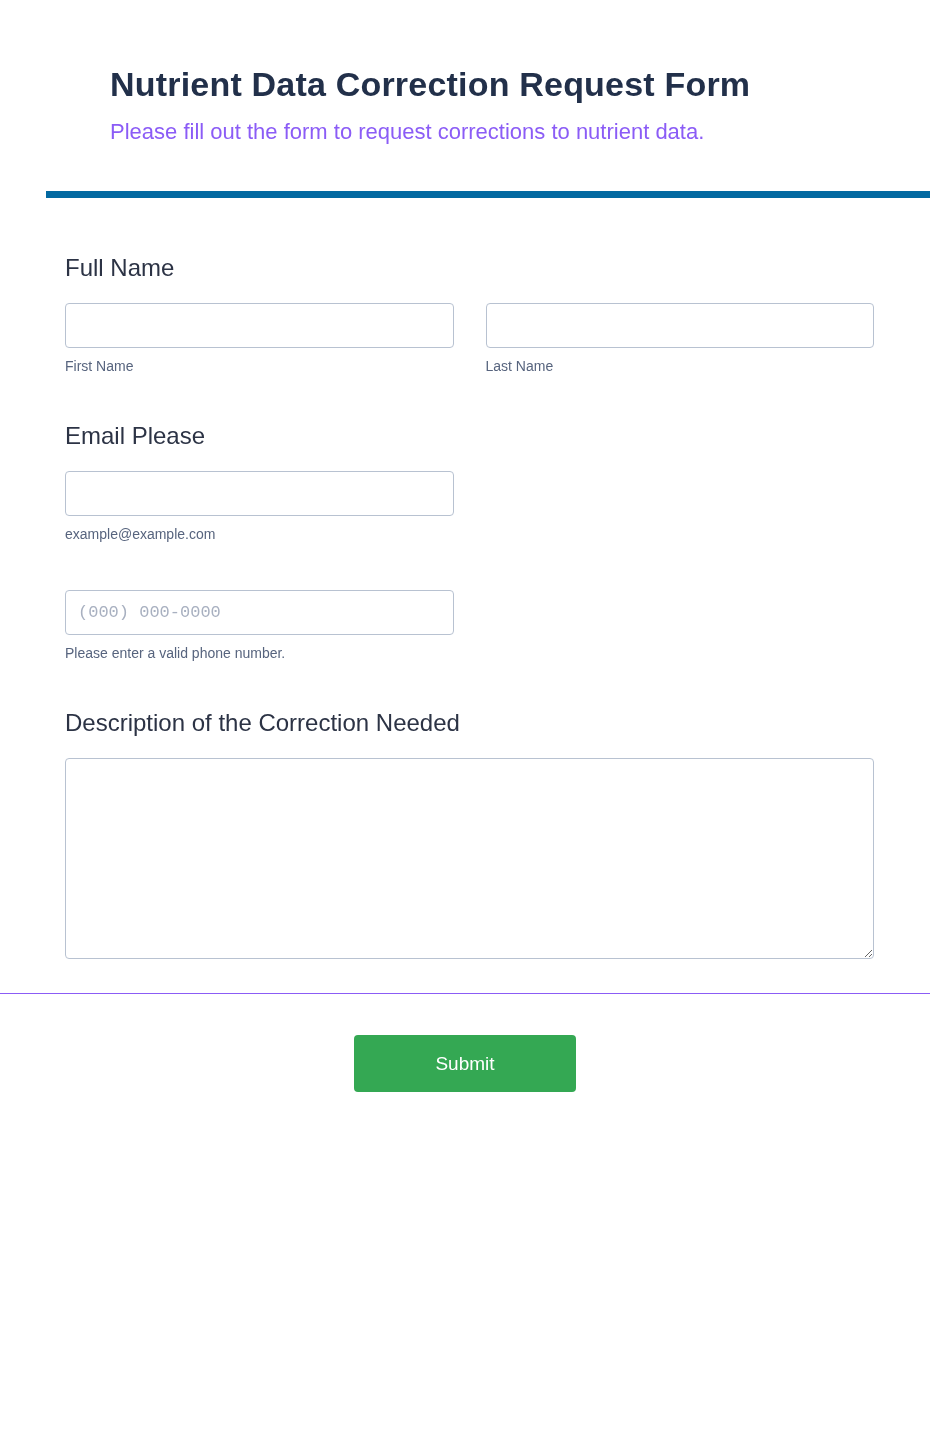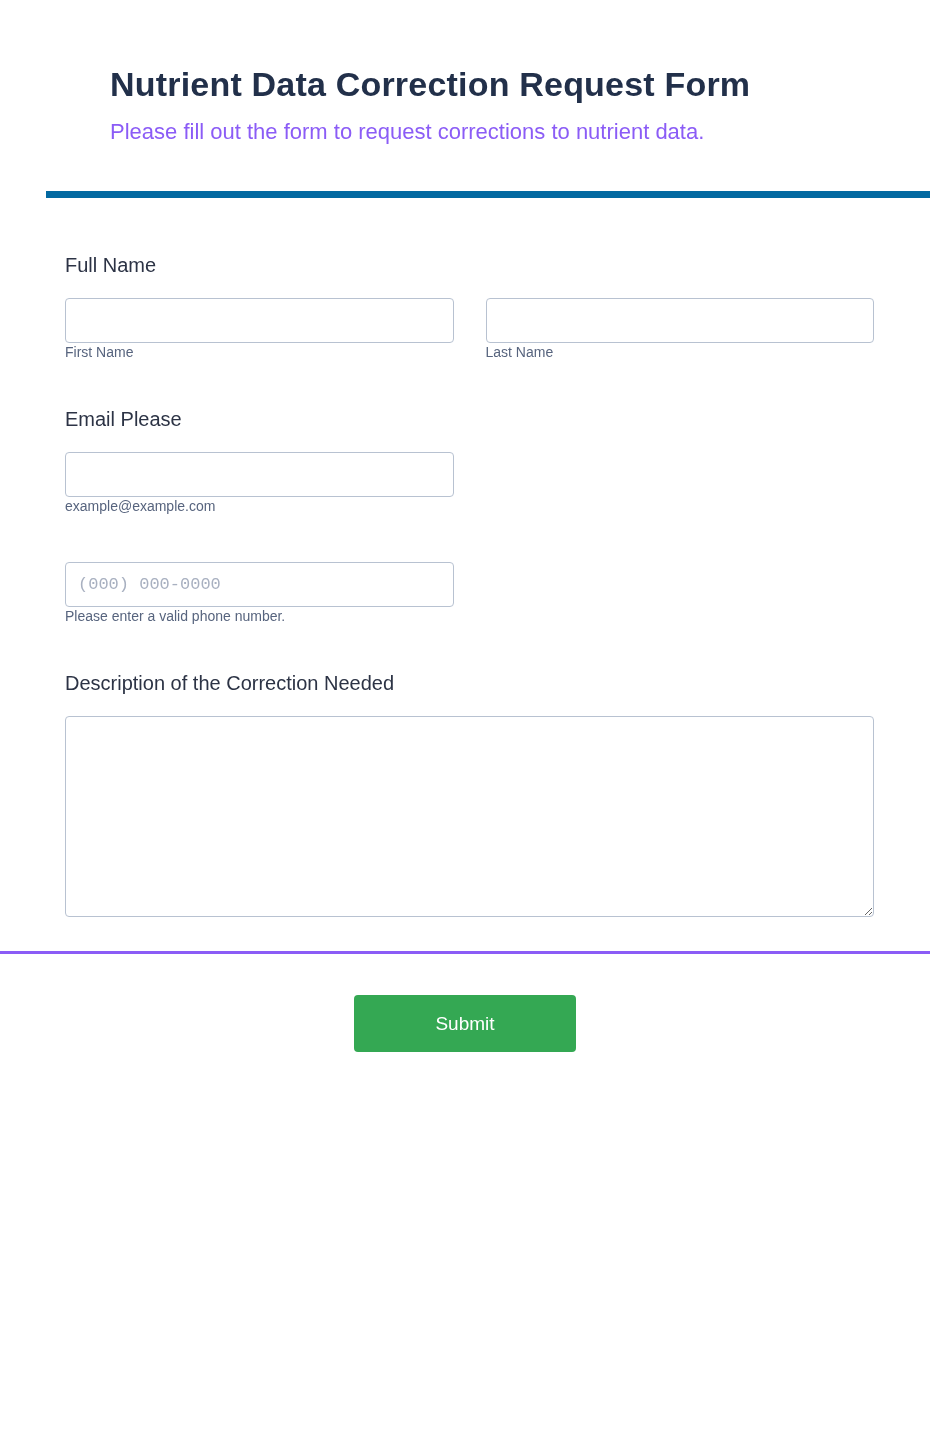--- a/index.html
+++ b/index.html
@@ -39,21 +39,21 @@
 
   
   .form-body {
     padding: 56px 56px 0 65px;
   }
   .field {
     margin-bottom: 48px;
   }
   .field-label {
     display: block;
-    font-size: 20px;
+    font-size: 24px;
     font-weight: 500;
     color: #2c3345;
     margin-bottom: 21px;
   }
   .row {
     display: flex;
     gap: 32px;
   }
   .col {
     flex: 1;
@@ -73,42 +73,42 @@
   }
   input[type="text"].half {
     width: calc(50% - 16px);
   }
   input::placeholder {
     color: #a8b0c0;
     font-size: 17px;
   }
   .sublabel {
     display: block;
-    margin-top: 1px;
+    margin-top: 10px;
     font-size: 14px;
     color: #57647e;
   }
   textarea {
     width: 100%;
     height: 201px;
     border: 1px solid #b8c2d1;
     border-radius: 4px;
     padding: 10px 12px;
     font-size: 16px;
     font-family: "Liberation Sans", sans-serif;
     color: #2c3345;
     background: #ffffff;
     outline: none;
     resize: both;
   }
 
   
   .form-footer {
     margin-top: 30px;
-    border-top: 3px solid #8b5cf6;
+    border-top: 1px solid #8b5cf6;
     padding: 41px 0 52px 0;
     text-align: center;
   }
   .submit-button {
     display: inline-block;
     width: 222px;
     height: 57px;
     background: #34a853;
     color: #ffffff;
     font-size: 19px;

